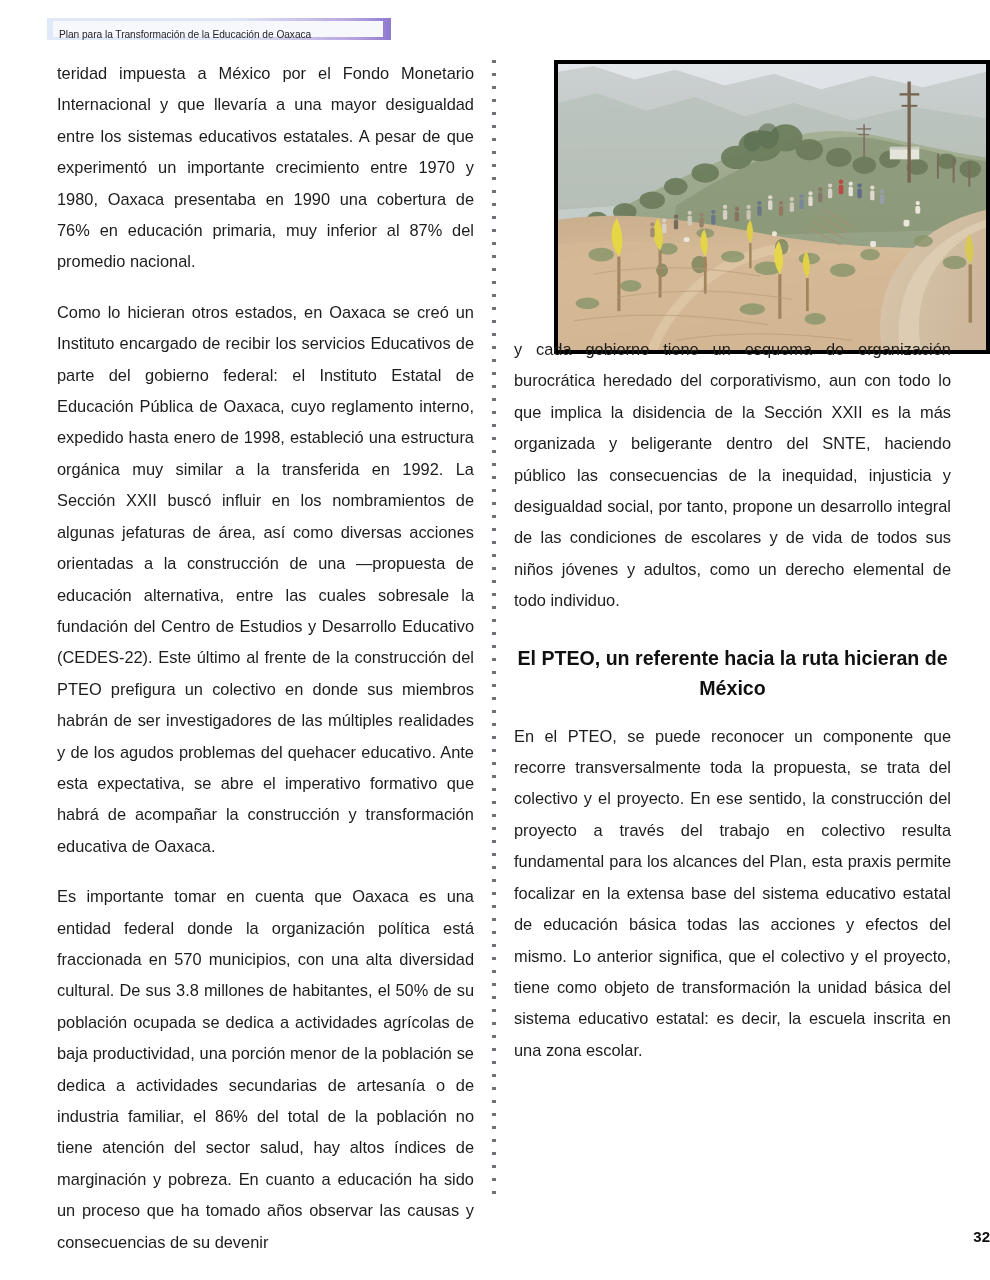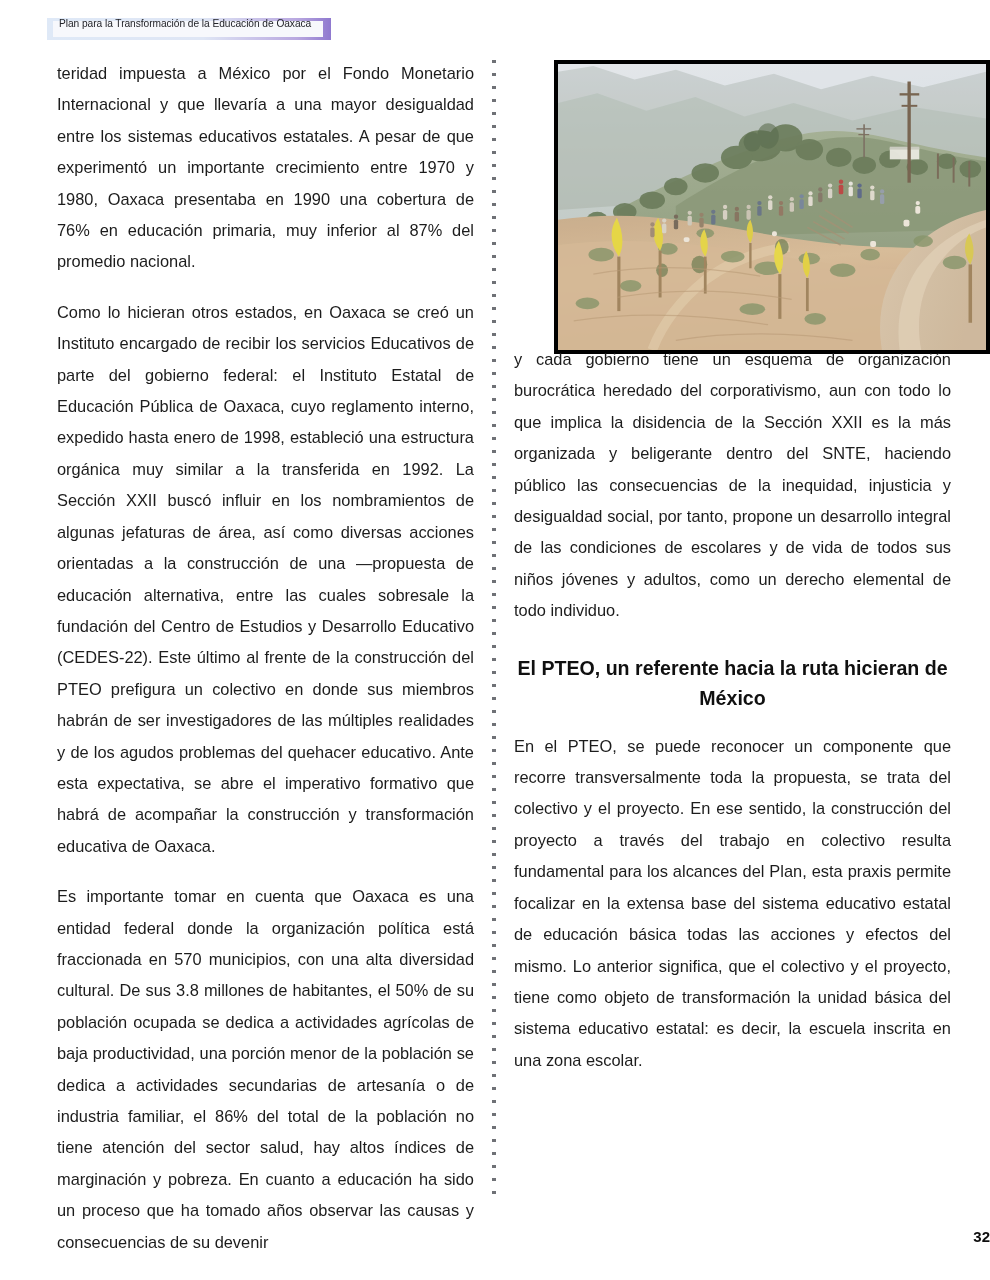--- a/index.html
+++ b/index.html
@@ -14,25 +14,25 @@
     font-family: "Liberation Sans", sans-serif;
     color: #1a1a1a;
     overflow: hidden;
   }
 
   
   #running-header {
     position: absolute;
     left: 47px;
     top: 18px;
-    width: 284px;
+    width: 344px;
     height: 22px;
     background: linear-gradient(to right, #dfe9f7 0%, #dfe6f5 55%, #b9a8e0 88%, #8f79cf 100%);
     display: flex;
-    align-items: flex-start;
+    align-items: flex-end;
     box-sizing: border-box;
   }
   #running-header-inner {
     position: absolute;
     left: 6px;
     top: 3px;
     right: 8px;
     bottom: 3px;
     background: #f7f8fc;
   }
@@ -406,21 +406,21 @@
 <div id="column-divider"></div>
 
 <div id="page-body">
 
   <div class="column" id="left-column">
     <p class="body-text">teridad impuesta a México por el Fondo Monetario Internacional y que llevaría a una mayor desigualdad entre los sistemas educativos estatales. A pesar de que experimentó un importante crecimiento entre 1970 y 1980, Oaxaca presentaba en 1990 una cobertura de 76% en educación primaria, muy inferior al 87% del promedio nacional.</p>
     <p class="body-text">Como lo hicieran otros estados, en Oaxaca se creó un Instituto encargado de recibir los servicios Educativos de parte del gobierno federal: el Instituto Estatal de Educación Pública de Oaxaca, cuyo reglamento interno, expedido hasta enero de 1998, estableció una estructura orgánica muy similar a la transferida en 1992. La Sección XXII buscó influir en los nombramientos de algunas jefaturas de área, así como diversas acciones orientadas a la construcción de una —propuesta de educación alternativa, entre las cuales sobresale la fundación del Centro de Estudios y Desarrollo Educativo (CEDES-22). Este último al frente de la construcción del PTEO prefigura un colectivo en donde sus miembros habrán de ser investigadores de las múltiples realidades y de los agudos problemas del quehacer educativo. Ante esta expectativa, se abre el imperativo formativo que habrá de acompañar la construcción  y transformación educativa de Oaxaca.</p>
     <p class="body-text last">Es importante tomar en cuenta que Oaxaca es una entidad federal donde la organización política está fraccionada en 570 municipios, con una alta diversidad cultural. De sus 3.8 millones de habitantes, el 50% de su población ocupada se dedica a actividades agrícolas de baja productividad, una porción menor de la población se dedica a actividades secundarias de artesanía o de industria familiar, el 86% del total de la población no tiene atención del sector salud, hay altos índices de marginación y pobreza. En cuanto a educación ha sido un proceso que ha tomado años observar las causas y consecuencias de su devenir</p>
   </div>
 
-  <div class="column" id="right-column" style="top:344px;">
+  <div class="column" id="right-column" style="top:334px;">
     <p class="body-text">y cada gobierno tiene un esquema de organización burocrática heredado del corporativismo, aun con todo lo que implica la disidencia de la Sección XXII es la más organizada y beligerante dentro del SNTE, haciendo público las consecuencias de la inequidad, injusticia y desigualdad social, por tanto, propone un desarrollo integral de las condiciones de escolares y de vida de todos sus niños jóvenes y adultos, como un derecho elemental de todo individuo.</p>
     <h2 class="section-heading">El PTEO, un referente hacia la ruta hicieran de México</h2>
     <p class="body-text last">En el PTEO, se puede reconocer un componente que recorre transversalmente toda la propuesta, se trata del colectivo y el proyecto. En ese sentido, la construcción del proyecto a través del trabajo en colectivo resulta fundamental para los alcances del Plan, esta praxis permite focalizar en la extensa base del sistema educativo estatal de educación básica todas las acciones y efectos del mismo. Lo anterior significa, que el colectivo y el proyecto, tiene como objeto de transformación la unidad básica del sistema educativo estatal: es decir, la escuela inscrita en una zona escolar.</p>
   </div>
 
 </div>
 
 <div id="page-number">32</div>
 
 </body></html>

